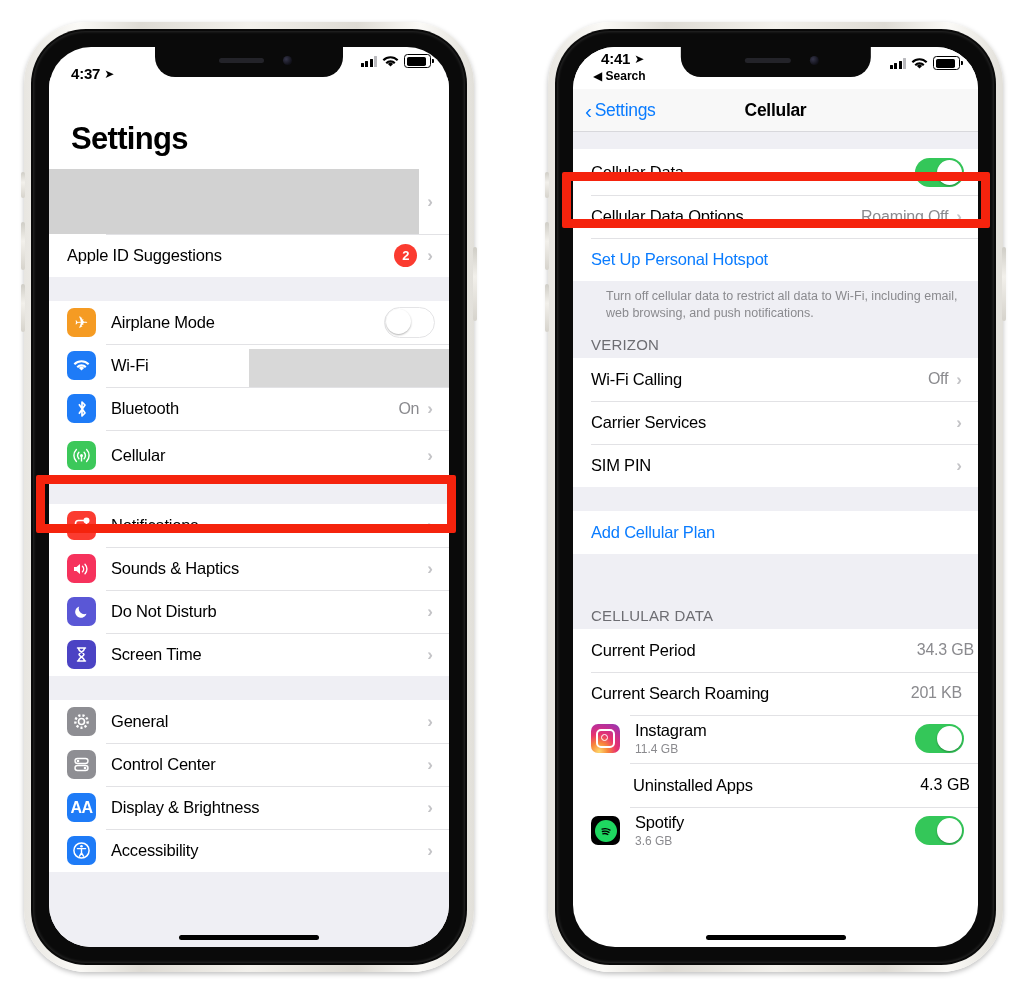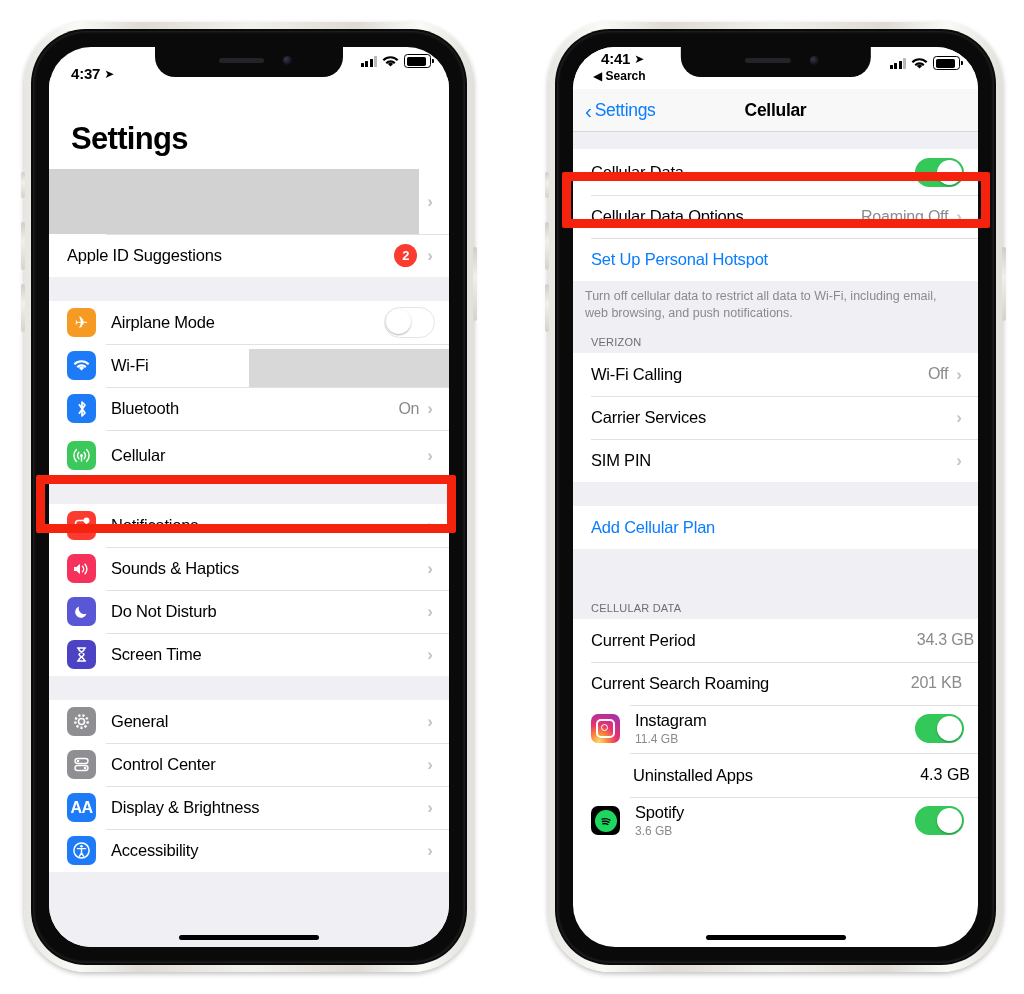--- a/index.html
+++ b/index.html
@@ -85,22 +85,22 @@
   .toggle.off .knob{left:1px;top:.5px;}
   .toggle.on .knob{right:2px;}
 
   
   .navbar{height:42px;background:#f8f8f8;display:flex;align-items:center;position:relative;
      border-bottom:1px solid #d8d8dc;}
   .nav-back{display:flex;align-items:center;color:#0a7cff;font-size:17.5px;letter-spacing:-.3px;margin-left:12px;}
   .nav-back .bchev{font-size:21px;font-weight:500;margin-right:3px;line-height:1;}
   .nav-title{position:absolute;left:0;right:0;text-align:center;font-size:17.5px;font-weight:bold;color:#000;letter-spacing:-.3px;}
 
-  .sec-hdr{font-size:11px;color:#6d6d72;letter-spacing:.2px;padding:5px 0 5px 18px;background:#efeff4;}
-  .footnote{font-size:12.5px;color:#8a8a8e;line-height:1.35;padding:7px 20px 9px 12px;background:#efeff4;}
+  .sec-hdr{font-size:15px;color:#6d6d72;letter-spacing:.2px;padding:5px 0 5px 18px;background:#efeff4;}
+  .footnote{font-size:12.5px;color:#8a8a8e;line-height:1.35;padding:7px 20px 9px 33px;background:#efeff4;}
   .link-row .lbl{color:#0a7cff;}
 
   .approw{display:flex;align-items:center;height:48px;padding-left:18px;background:#fff;position:relative;}
   .approw:before{content:"";position:absolute;left:57px;right:0;top:0;height:1px;background:#e2e2e5;}
   .approw .appico{width:29px;height:29px;border-radius:7px;flex:0 0 29px;margin-right:15px;}
   .approw .txt{flex:1;}
   .approw .nm{font-size:16.5px;color:#000;letter-spacing:-.2px;line-height:1.1;}
   .approw .sz{font-size:12px;color:#8a8a8e;margin-top:3px;}
 
   

